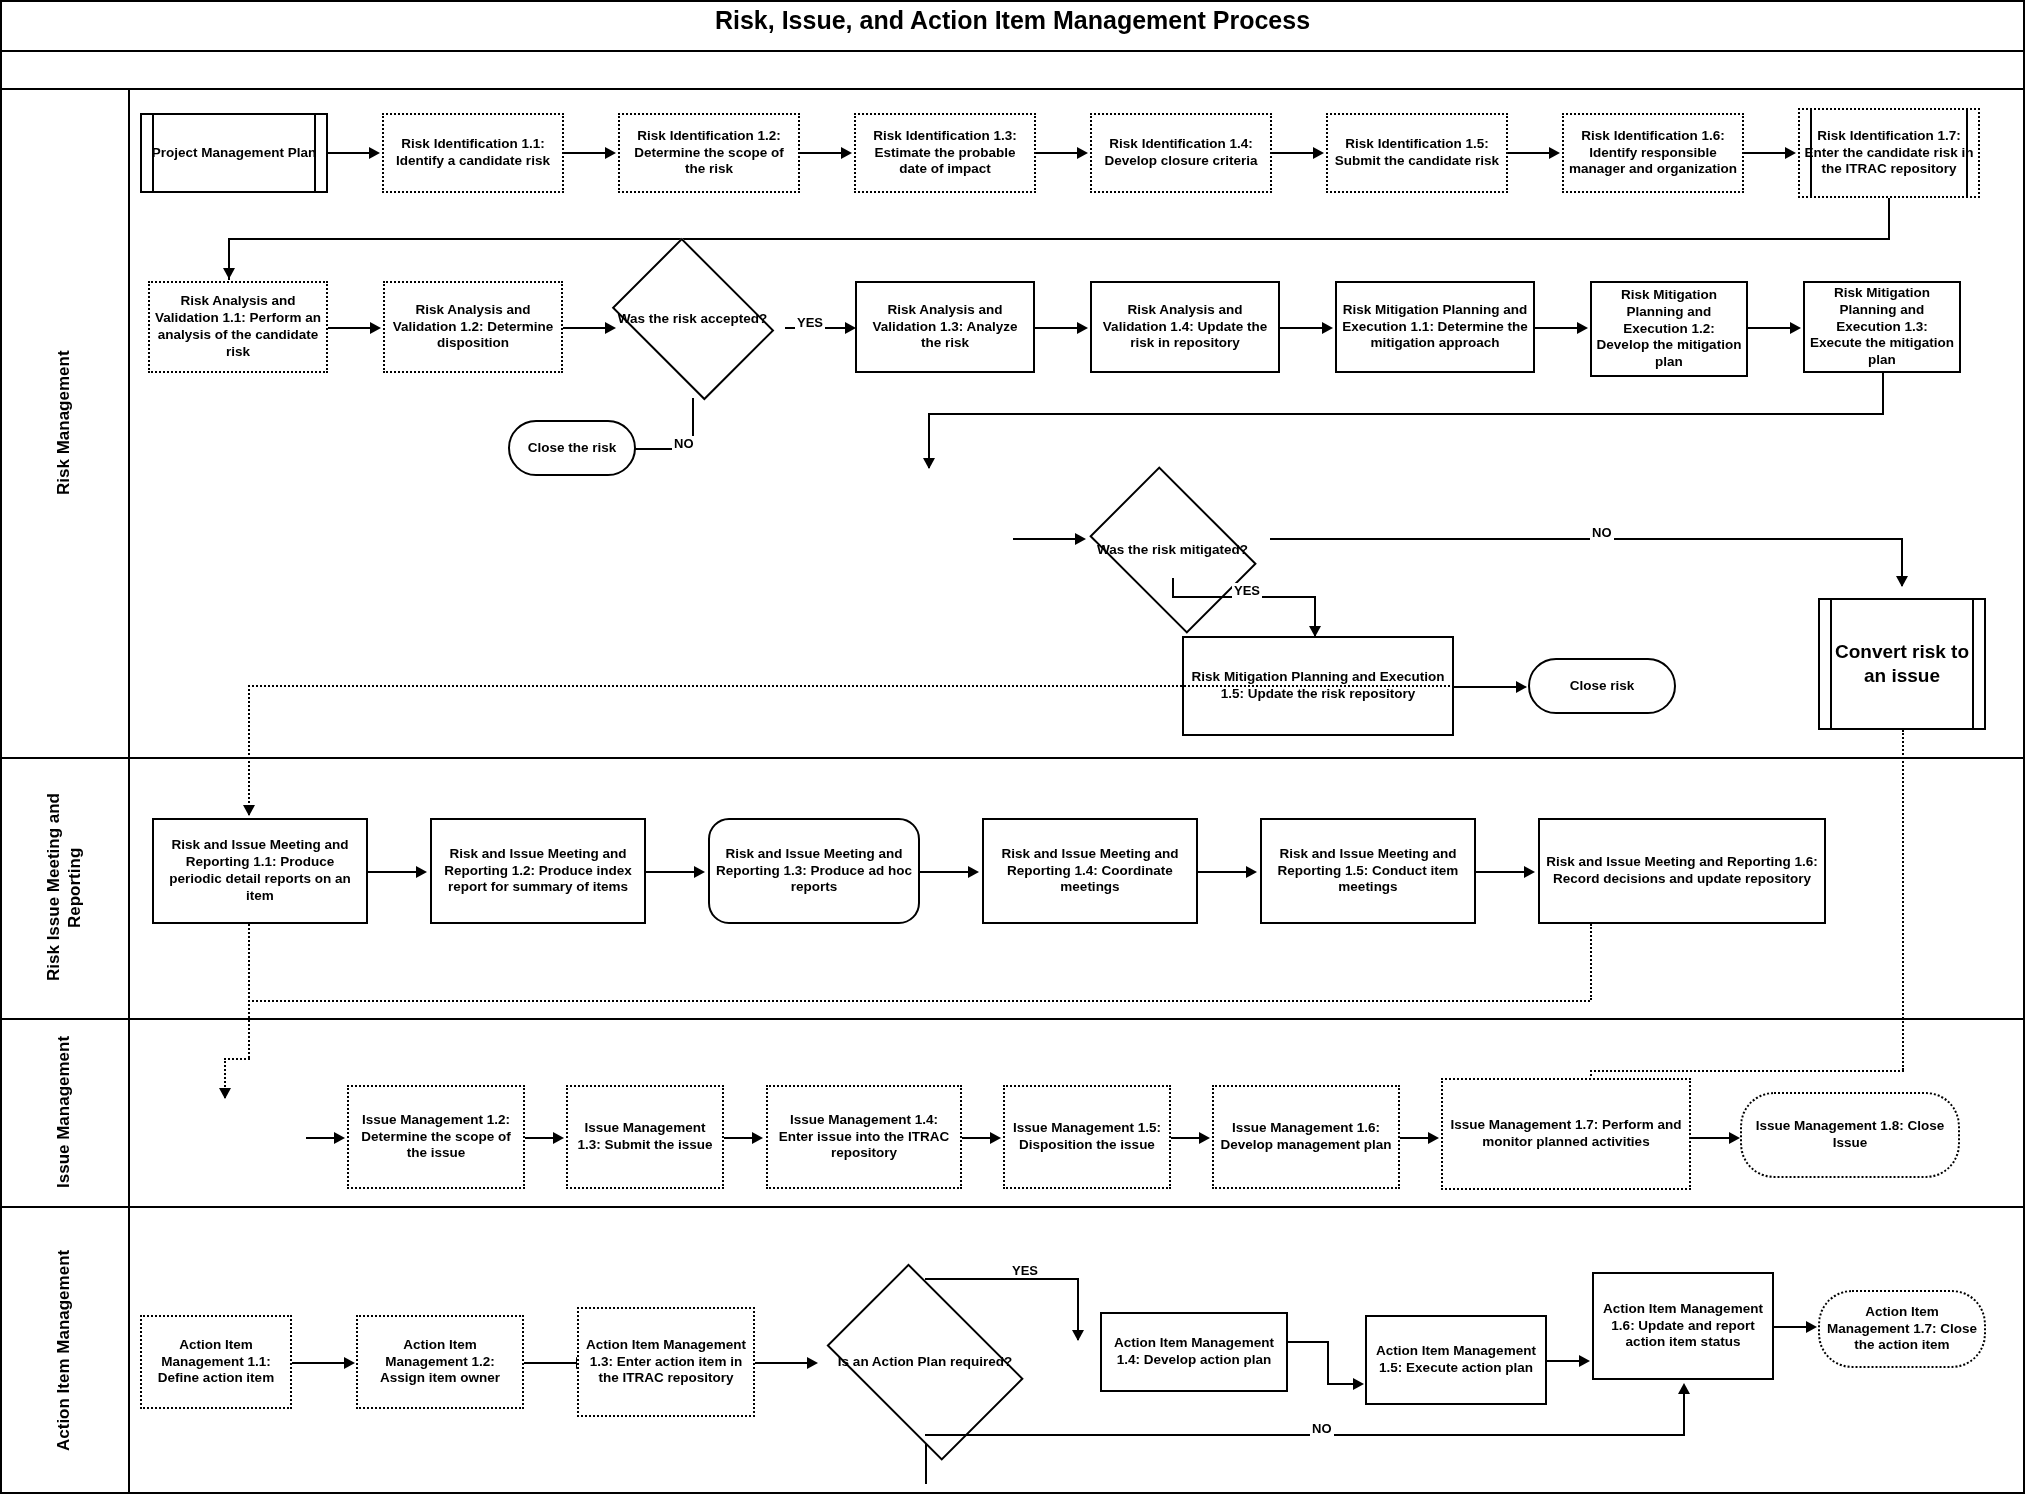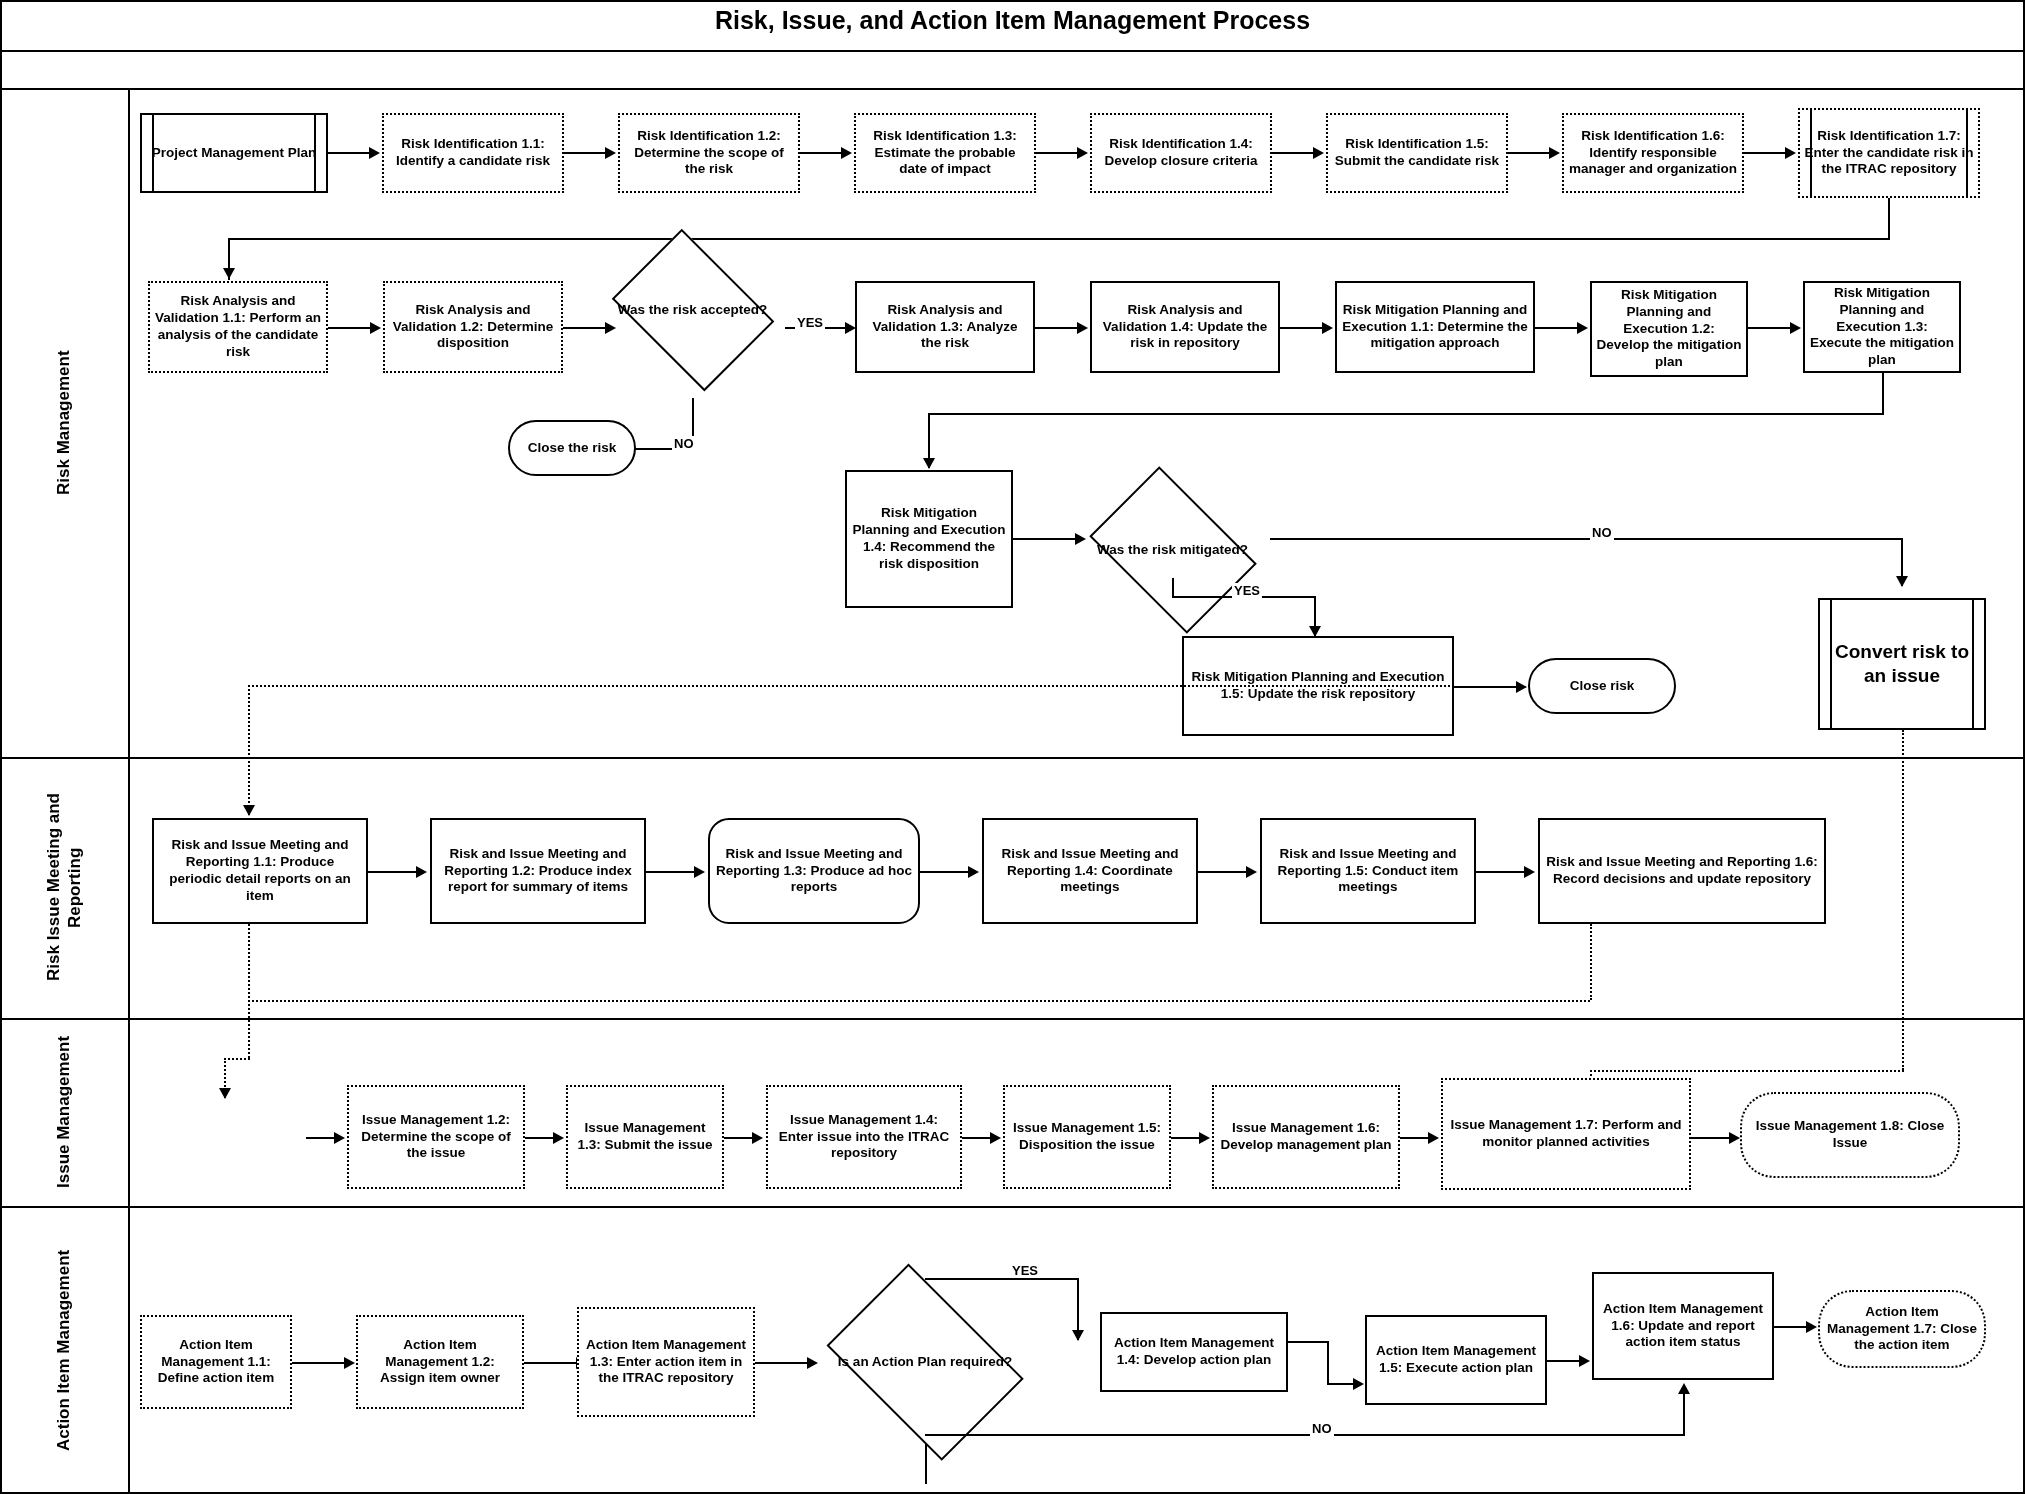--- a/index.html
+++ b/index.html
@@ -222,21 +222,21 @@
   <div class="arrow down" style="left:223px;top:268px;"></div>
 
   <div class="node dotted" style="left:148px;top:281px;width:180px;height:92px;">Risk Analysis and Validation 1.1: Perform an analysis of the candidate risk</div>
   <div class="conn h" style="left:328px;top:327px;width:42px;"></div>
   <div class="arrow right" style="left:370px;top:322px;"></div>
 
   <div class="node dotted" style="left:383px;top:281px;width:180px;height:92px;">Risk Analysis and Validation 1.2: Determine disposition</div>
   <div class="conn h" style="left:563px;top:327px;width:42px;"></div>
   <div class="arrow right" style="left:605px;top:322px;"></div>
 
-  <div class="diamond" style="left:600px;top:240px;width:185px;height:140px;">
+  <div class="diamond" style="left:600px;top:249px;width:185px;height:140px;">
     <div class="dshape"></div>
     <div class="dtext">Was the risk accepted?</div>
   </div>
 
   <div class="conn h" style="left:785px;top:327px;width:68px;"></div>
   <div class="elabel" style="left:795px;top:315px;">YES</div>
   <div class="arrow right" style="left:845px;top:322px;"></div>
 
   <div class="conn v" style="left:692px;top:398px;height:50px;"></div>
   <div class="conn h" style="left:620px;top:448px;width:74px;"></div>
@@ -260,21 +260,20 @@
   <div class="conn h" style="left:1748px;top:327px;width:42px;"></div>
   <div class="arrow right" style="left:1790px;top:322px;"></div>
 
   <div class="node" style="left:1803px;top:281px;width:158px;height:92px;">Risk Mitigation Planning and Execution 1.3: Execute the mitigation plan</div>
 
   <div class="conn v" style="left:1882px;top:373px;height:40px;"></div>
   <div class="conn h" style="left:928px;top:413px;width:956px;"></div>
   <div class="conn v" style="left:928px;top:413px;height:55px;"></div>
   <div class="arrow down" style="left:923px;top:458px;"></div>
 
-  <div class="node" style="left:845px;top:470px;width:168px;height:138px;">Risk Mitigation Planning and Execution 1.4: Recommend the risk disposition</div>
   <div class="conn h" style="left:1013px;top:538px;width:62px;"></div>
   <div class="arrow right" style="left:1075px;top:533px;"></div>
 
   <div class="diamond" style="left:1075px;top:480px;width:195px;height:140px;">
     <div class="dshape"></div>
     <div class="dtext">Was the risk mitigated?</div>
   </div>
 
   <div class="conn h" style="left:1270px;top:538px;width:631px;"></div>
   <div class="elabel" style="left:1590px;top:525px;">NO</div>

